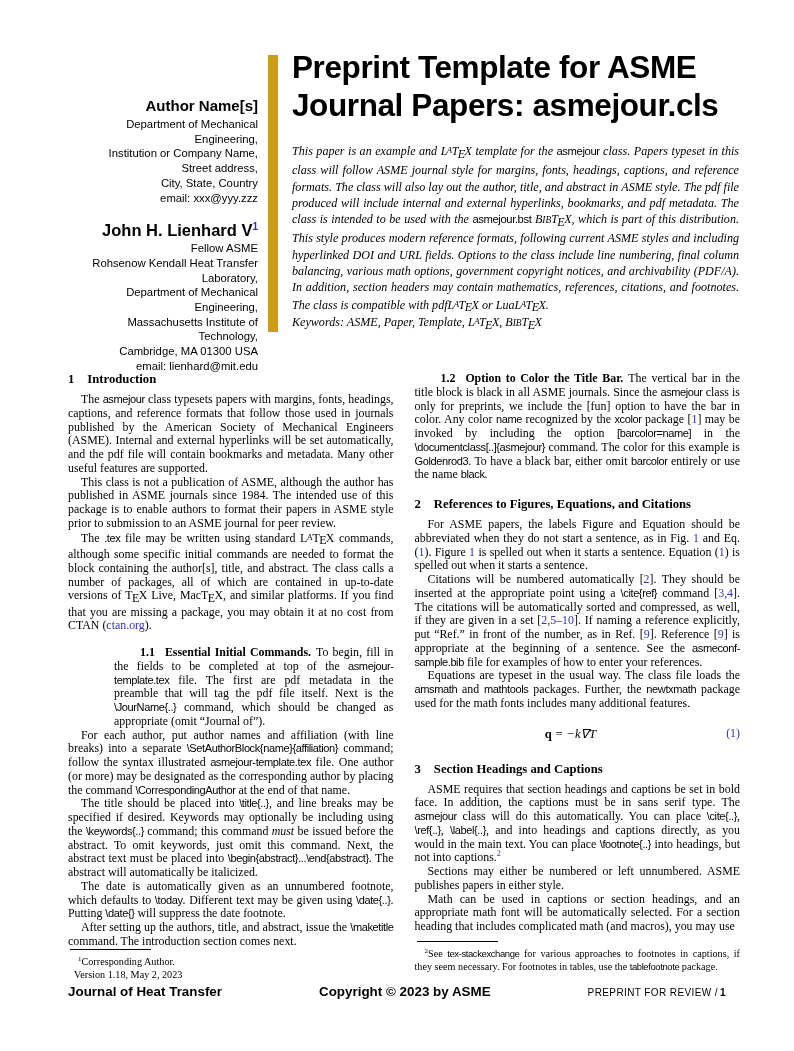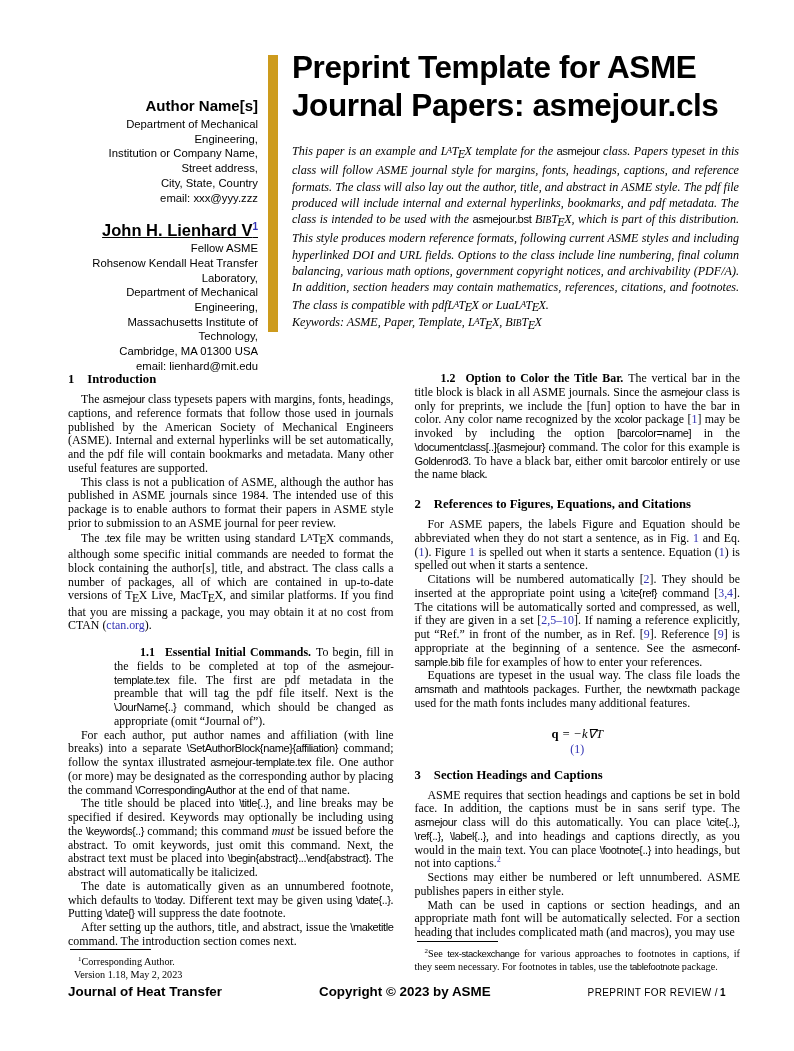--- a/index.html
+++ b/index.html
@@ -3,21 +3,21 @@
 <meta charset="utf-8">
 <style>
   html,body{margin:0;padding:0;background:#e8e8e8;}
   .page{position:relative;width:794px;height:1051px;margin:0 auto;background:#ffffff;
         font-family:"Liberation Serif",serif;color:#000;overflow:hidden;}
 
   
   .author-block{position:absolute;left:68px;top:97px;width:190px;text-align:right;
                 font-family:"Liberation Sans",sans-serif;}
   .author-name{font-size:15px;font-weight:bold;line-height:18px;margin-bottom:2px;}
-  .author-name.big{font-size:16.5px;margin-top:16px;text-decoration:underline;}
+  .author-name.big{font-size:16.5px;margin-top:16px;}
   .author-line{font-size:11.3px;line-height:14.7px;}
   .auth-sup{color:#3232B4;font-size:10px;vertical-align:super;line-height:0;font-weight:bold;}
 
   .title-bar{position:absolute;left:268px;top:55px;width:10px;height:277px;}
   .paper-title{position:absolute;left:292px;top:49px;width:470px;
                font-family:"Liberation Sans",sans-serif;font-weight:bold;
                font-size:31.5px;line-height:37.5px;letter-spacing:-0.4px;}
   .abstract{position:absolute;left:292px;top:142px;width:447px;font-size:12.1px;
             line-height:16.35px;font-style:italic;text-align:justify;}
   .keywords{position:absolute;left:292px;top:315px;width:447px;font-size:12.1px;font-style:italic;}
@@ -37,21 +37,21 @@
   .lnk{color:#3232B4;}
   sup{font-size:0.68em;vertical-align:super;line-height:0;}
   .fnref{color:#3232B4;}
 
   
   .lgA{font-size:0.72em;vertical-align:0.25em;margin:0 -0.06em;}
   .lgE{vertical-align:-0.22em;margin:0 -0.05em;}
   .lgSC{font-size:0.78em;}
 
   
-  .eq-row{display:flex;align-items:center;margin:15px 0 11px 0;flex-direction:column;}
+  .eq-row{display:flex;align-items:center;margin:15px 0 20px 0;}
   .eq-body{flex:1;text-align:center;font-size:12.6px;}
   .eq-lhs{font-weight:bold;}
   .eq-rhs{font-style:italic;}
   .eq-num{font-size:11.9px;}
 
   
   .fn{margin-top:auto;font-size:10.2px;line-height:13px;text-align:justify;}
   .fn-rule{width:81px;border-top:1px solid #000;margin:0 0 5px 2px;}
   .fn p{margin:0;text-indent:10px;}
   .fn p.noind{text-indent:6px;}

